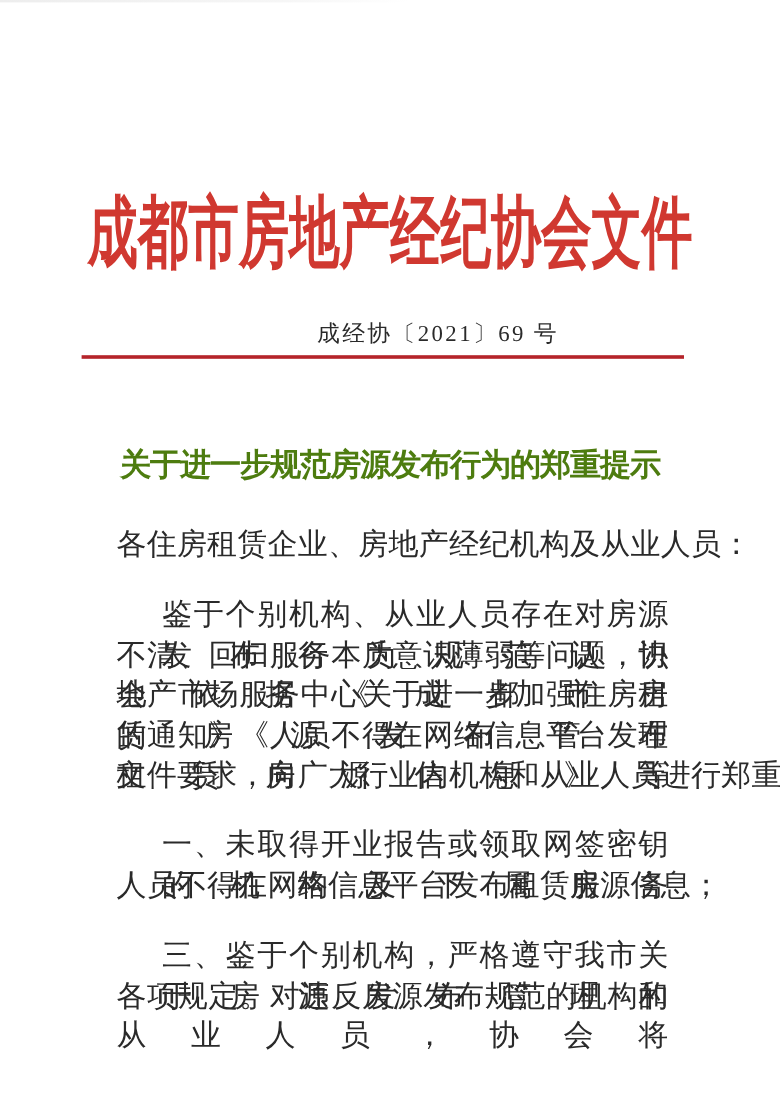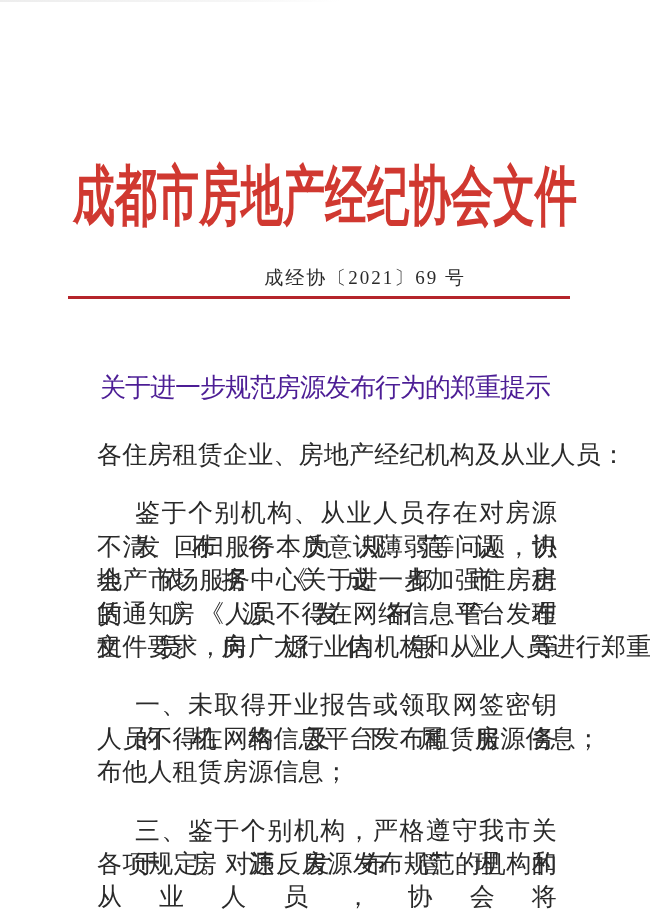--- a/index.html
+++ b/index.html
@@ -50,22 +50,22 @@
   .red-rule{
     position:absolute;
     top:296px;left:68px;
     width:502px;height:3px;
     background:var(--rule-red);
   }
   .doc-title{
     position:absolute;
     top:370px;left:0;width:650px;
     text-align:center;
-    color:#4c1d95;
-    font-weight:normal;
+    color:#4d7c0f;
+    font-weight:bold;
     font-size:26px;
     letter-spacing:-1px;
     white-space:nowrap;
   }
   .body-text{
     position:absolute;
     top:438px;left:97px;
     width:460px;
     color:#2a2a2a;
     font-size:25px;
@@ -102,17 +102,16 @@
 
   <div class="body-text">
       <div class="line">各住房租赁企业、房地产经纪机构及从业人员：</div>
       <div class="line indent just">鉴于个别机构、从业人员存在对房源发布行为规范认识</div>
       <div class="line just">不清、回归服务本质意识薄弱等问题，协会依据《成都市房</div>
       <div class="line just">地产市场服务中心关于进一步加强住房租赁房源发布管理</div>
       <div class="line just">的通知》《人员不得在网络信息平台发布租赁房源信息》等</div>
       <div class="line">文件要求，向广大行业内机构和从业人员进行郑重提示：</div>
       <div class="line indent just">一、未取得开业报告或领取网签密钥的机构及下属服务</div>
       <div class="line">人员不得在网络信息平台发布租赁房源信息；</div>
-      <div class="line">布他人租赁房源信息；</div>
       <div class="line indent just">三、鉴于个别机构，严格遵守我市关于房源发布管理的</div>
       <div class="line just">各项规定。对违反房源发布规范的机构和从业人员，协会将</div>
     </div>
 </div>
 
 </body></html>

